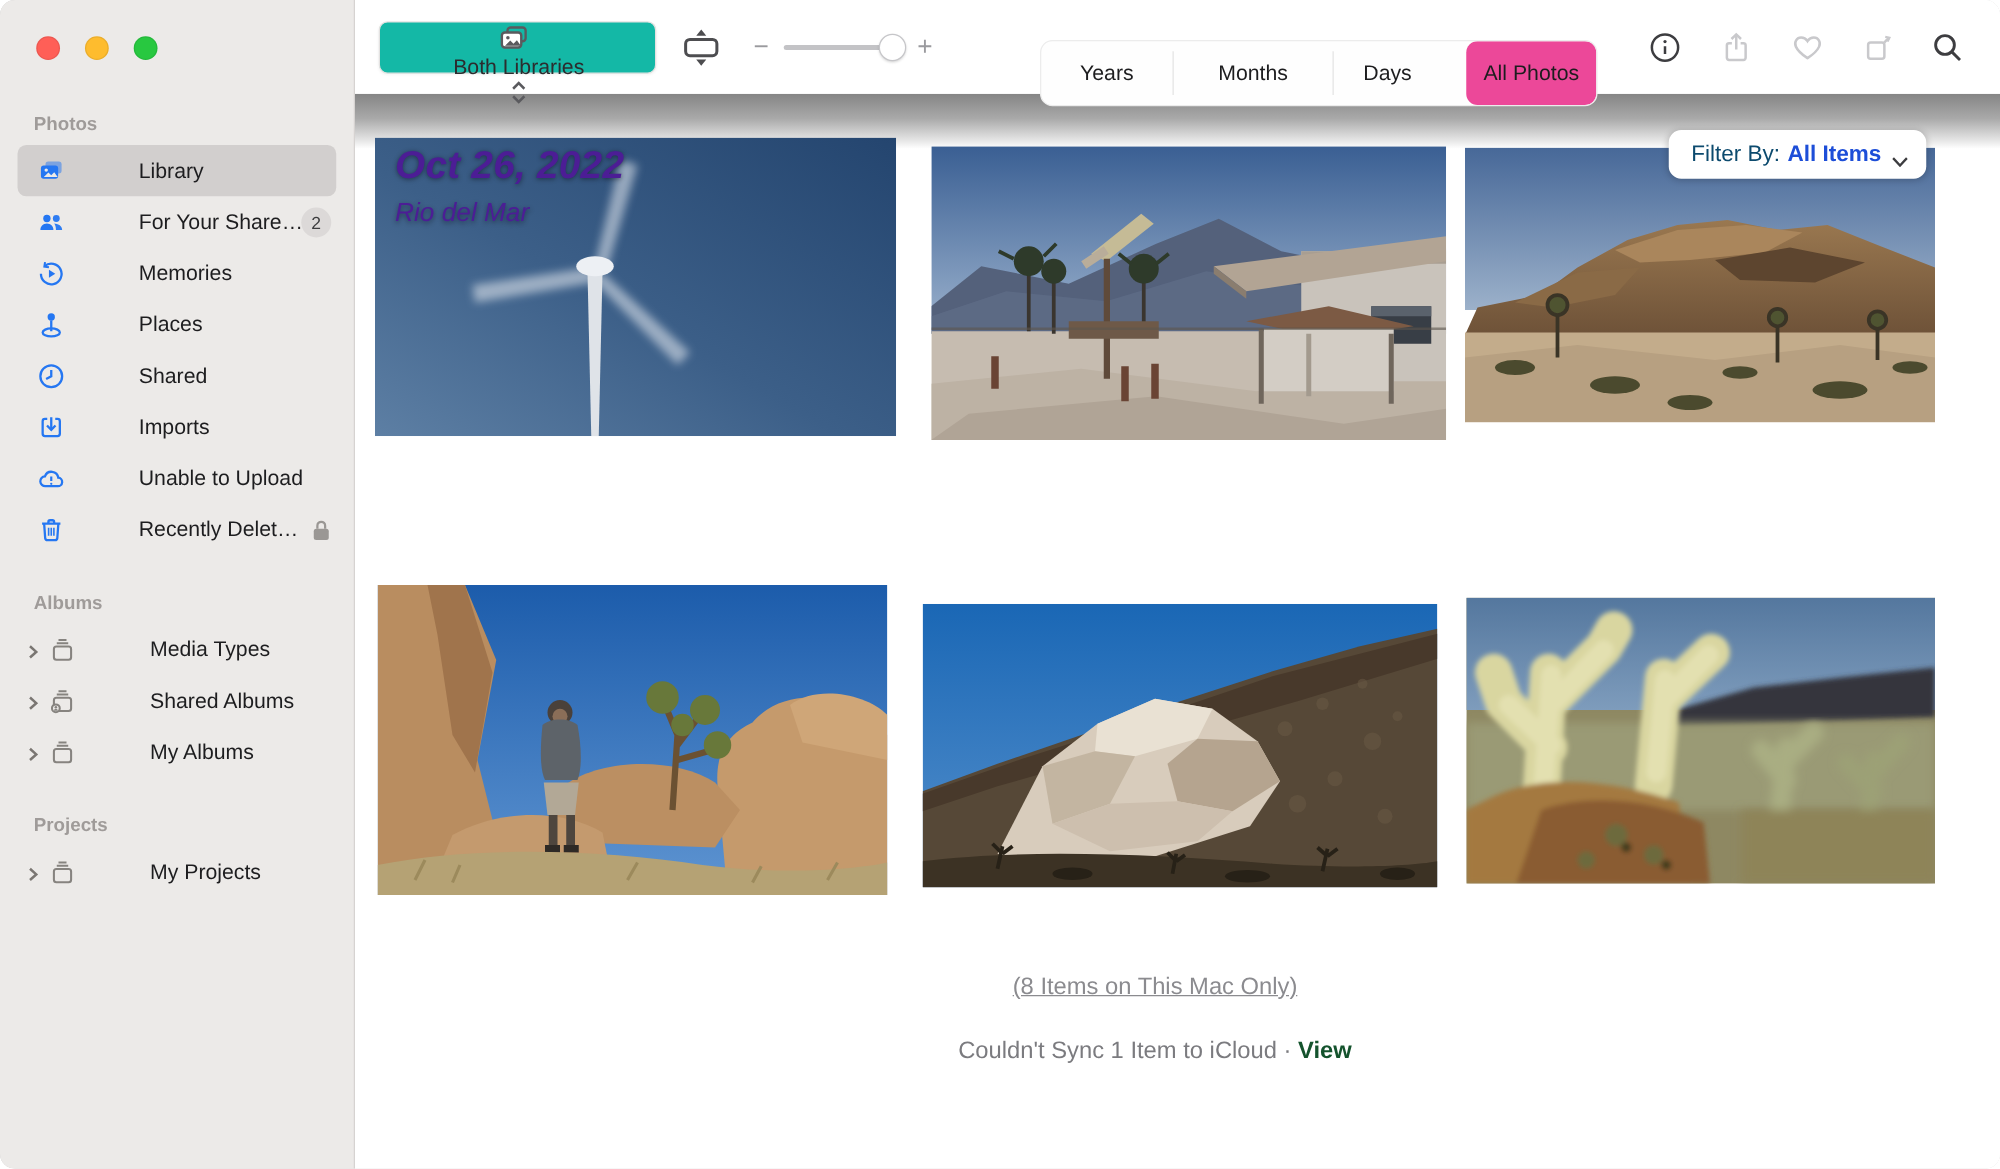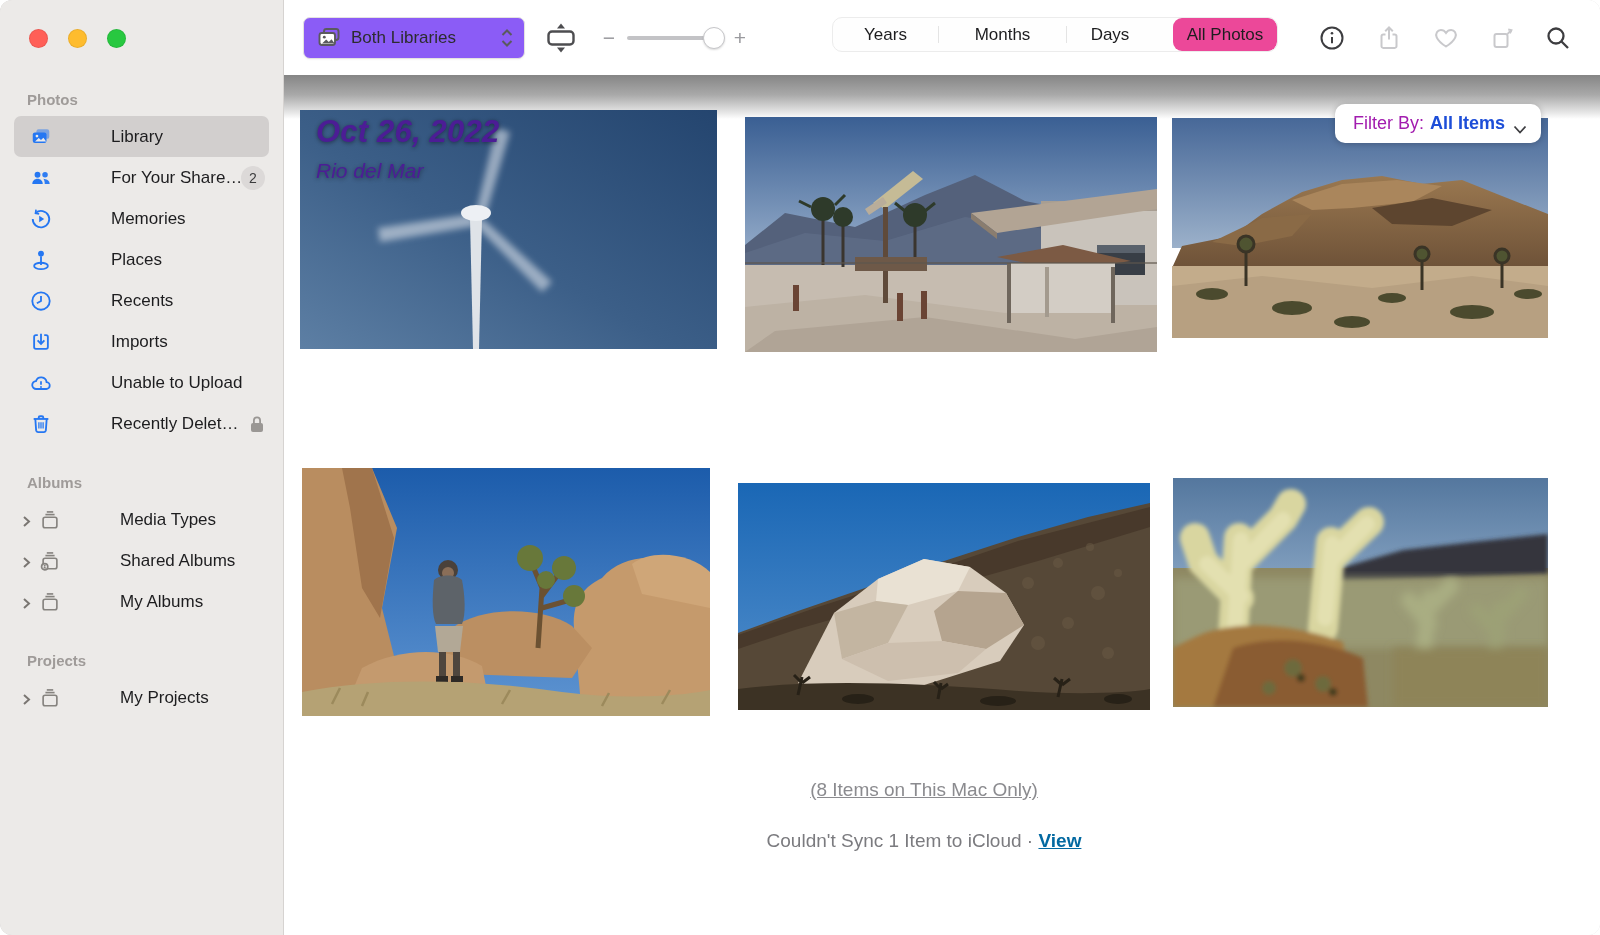--- a/index.html
+++ b/index.html
@@ -36,37 +36,38 @@
     padding:0 7px;
   }
   .lock { width:16px; height:18px; color:#9a9794; }
   .albums-gap { height:14px; }
 
   
   .main { position:absolute; left:284px; right:0; top:0; bottom:0; background:#ffffff; }
   .toolbar { position:absolute; left:0; right:0; top:0; height:75px; background:#ffffff; z-index:5; }
   .lib-btn {
     position:absolute; left:19px; top:17px; width:222px; height:42px;
-    border:1px solid #e4e2e1; border-radius:7px; background:#8b5cf6;
+    border:1px solid #e4e2e1; border-radius:7px; background:#14b8a6;
     display:flex; align-items:center; padding:0 10px 0 12px; font-size:17px; color:#2c2c2e;
     box-shadow:0 1px 2px rgba(0,0,0,.04);
+    flex-direction:column;
   }
   .lib-btn .icn { width:26px; height:26px; color:#5a5a5e; margin-right:9px; }
   .lib-btn .lbl { flex:1; }
   .lib-btn .ud { width:14px; height:20px; color:#5a5a5e; }
   .aspect-btn { position:absolute; left:258px; top:22px; width:38px; height:32px; color:#4d4d50; }
   .zoom-minus { position:absolute; left:316px; top:26px; width:18px; text-align:center; font-size:21px; color:#9a9a9e; }
   .zoom-plus  { position:absolute; left:447px; top:26px; width:18px; text-align:center; font-size:21px; color:#9a9a9e; }
   .zoom-track { position:absolute; left:343px; top:36px; width:97px; height:4px; background:#c3c3c6; border-radius:2px; }
   .zoom-thumb {
     position:absolute; left:419px; top:27px; width:22px; height:22px; background:#fff;
     border:1px solid #c6c6c9; border-radius:50%; box-shadow:0 1px 2px rgba(0,0,0,.15);
   }
   .segmented {
-    position:absolute; left:548px; top:17px; height:35px; display:flex; align-items:stretch;
+    position:absolute; left:548px; top:32px; height:53px; display:flex; align-items:stretch;
     border:1px solid #ececec; border-radius:10px; background:#fefefe; overflow:hidden;
   }
   .seg {
     display:flex; align-items:center; justify-content:center;
     font-size:17px; color:#1d1d1f; cursor:default;
   }
   .seg-years { width:105px; } .seg-months { width:127px; } .seg-days { width:86px; }
   .seg-all { width:104px; background:#ec4899; border-radius:9px;margin-left:20px; }
   .seg-div { width:1px; background:#e4e4e4; margin:8px 0; }
   .tb-icon { position:absolute; top:25px; width:26px; height:26px; }
@@ -81,28 +82,28 @@
   .tile { position:absolute; overflow:hidden; }
   .tile svg { display:block; width:100%; height:100%; }
   .date-overlay { position:absolute; left:16px; top:4px; color:#4c1d95; text-shadow:0 1px 4px rgba(0,0,0,.45);font-style:italic; }
   .date-overlay .d { font-size:31px; font-weight:bold; letter-spacing:.2px; }
   .date-overlay .loc { font-size:21px; margin-top:9px; }
   .filter-pill {
     position:absolute; left:1051px; top:29px; height:39px; padding:0 14px 0 18px;
     background:#ffffff; border-radius:10px; display:flex; align-items:center; gap:6px;
     box-shadow:0 1px 6px rgba(0,0,0,.22); font-size:18px; z-index:4;
   }
-  .filter-pill .fl { color:#a21caf; }
+  .filter-pill .fl { color:#0c4a6e; }
   .filter-pill .fv { color:#1d4ed8; font-weight:bold; }
   .filter-pill .fc { width:14px; height:10px; color:#3d3d40; margin-left:2px; }
   .footer { position:absolute; left:16px; width:1248px; top:698px; text-align:center; }
   .footer .counts { font-size:25px; font-weight:bold; color:#111114; }
   .footer .sub { font-size:19px; color:#8b8b8f; margin-top:6px;text-decoration:underline; }
   .footer .sync { font-size:19px; color:#7b7b7f; margin-top:29px; }
-  .footer .sync .view { color:#0369a1; font-weight:bold;text-decoration:underline; }
+  .footer .sync .view { color:#14532d; font-weight:bold; }
 </style>
 </head>
 <body>
 
 <div class="window">
 
   <div class="sidebar">
     <div class="traffic">
       <div class="light" style="background:#ff5f57"></div>
       <div class="light" style="background:#febc2e"></div>
@@ -154,21 +155,21 @@
         </span>
         <span class="lbl">Places</span>
       </div>
       <div class="sb-item">
         <span class="icn">
           <svg viewBox="0 0 24 24" fill="none" stroke="currentColor" stroke-width="2">
               <circle cx="12" cy="12" r="9.5"></circle>
               <path d="M12 6.5V12l-4.5 2.5"></path>
             </svg>
         </span>
-        <span class="lbl">Recents</span>
+        <span class="lbl">Shared</span>
       </div>
       <div class="sb-item">
         <span class="icn">
           <svg viewBox="0 0 24 24" fill="none" stroke="currentColor" stroke-width="2">
               <path d="M8.5 4.5H6.5a2 2 0 0 0-2 2v11a2 2 0 0 0 2 2h11a2 2 0 0 0 2-2v-11a2 2 0 0 0-2-2h-2"></path>
               <path d="M12 3v10.5"></path>
               <path d="M8.3 10.2l3.7 3.8 3.7-3.8"></path>
             </svg>
         </span>
         <span class="lbl">Imports</span>

